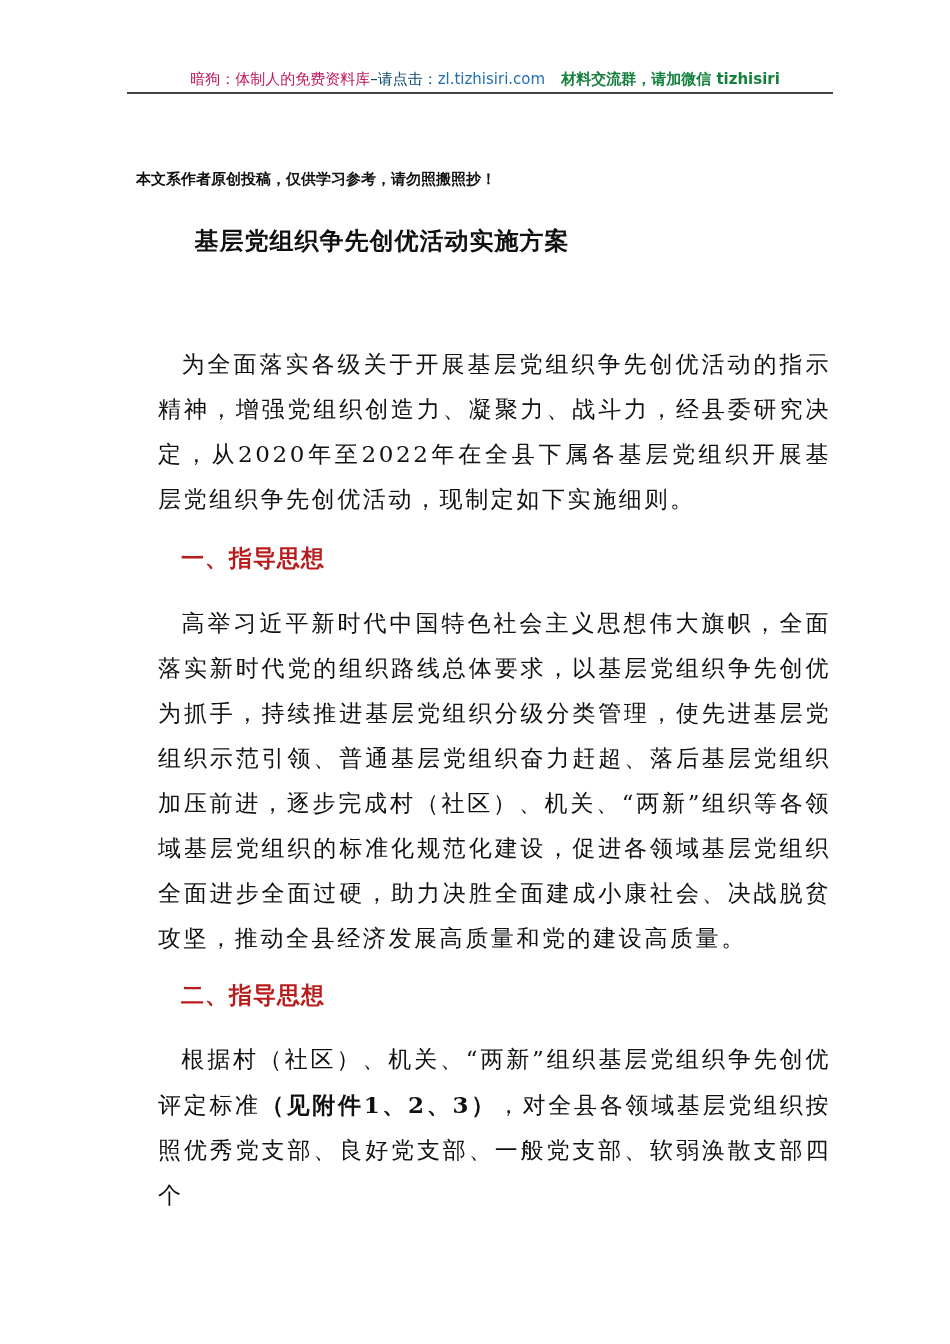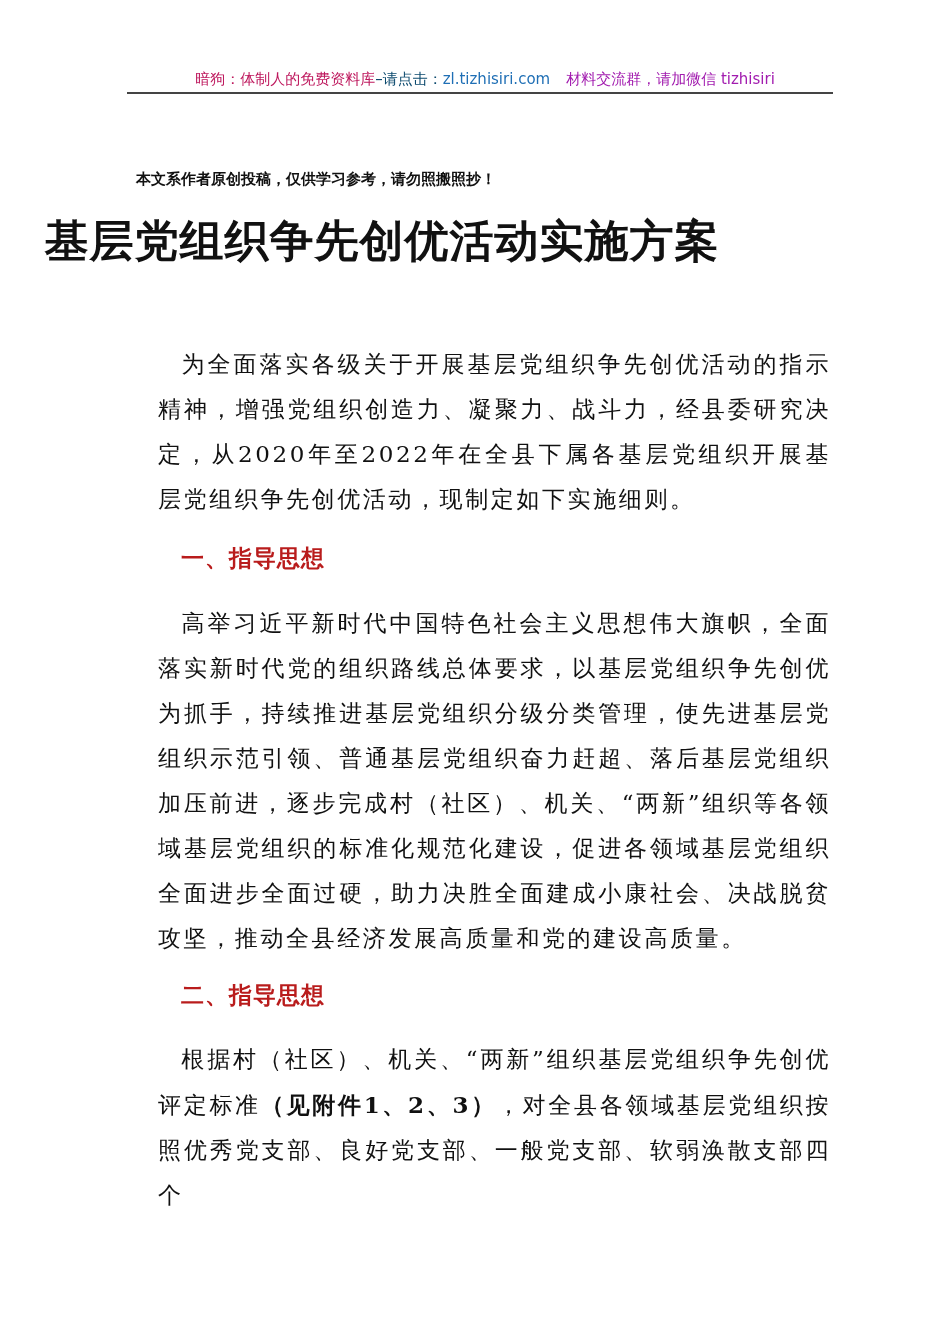--- a/index.html
+++ b/index.html
@@ -25,40 +25,40 @@
       font-family: "DejaVu Sans", "Liberation Sans", sans-serif;
       font-size: 15px;
       line-height: 22px;
       white-space: nowrap;
       padding-left: 10px;
     }
     .page-header .promo { color: #be185d; text-align: right; }
     .page-header .click { color: #0c4a6e; }
     .page-header .link { color: #1f6fb5; text-decoration: none; }
     .page-header .spacer { display: inline-block; width: 16px; }
-    .page-header .contact { color: #a21caf; }
+    .page-header .contact { color: #15803d; font-weight: bold; }
 
     .notice {
       position: absolute;
       left: 127px;
       top: 168px;
       font-size: 15px;
       font-weight: bold;
       line-height: 22px;
       white-space: nowrap;
       font-family: "DejaVu Serif", "Liberation Serif", serif;
       margin-left: 9px;
     }
     .doc-title {
       position: absolute;
       left: 0;
       top: 218px;
       width: 764px;
       text-align: center;
-      font-size: 44px;
+      font-size: 24px;
       font-weight: bold;
       line-height: 46px;
       letter-spacing: 1px;
       font-family: "DejaVu Serif", "Liberation Serif", serif;
     }
 
     .body-text {
       position: absolute;
       left: 158px;
       width: 673px;

